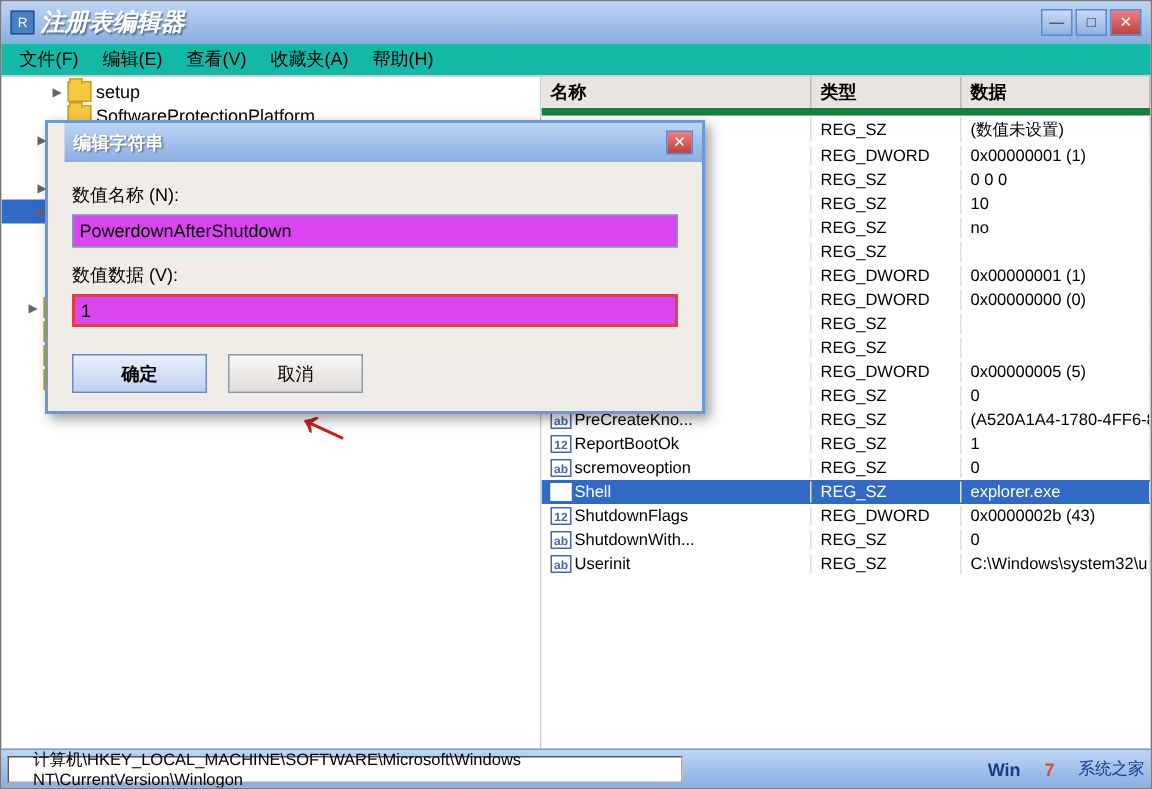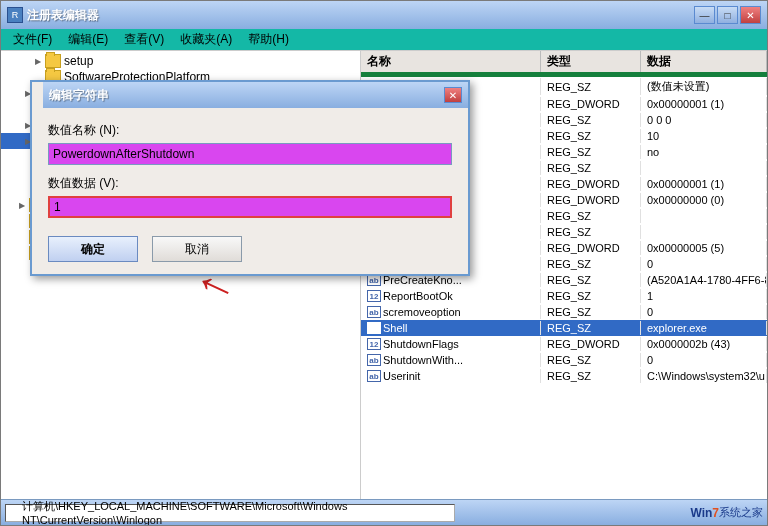--- a/index.html
+++ b/index.html
@@ -39,22 +39,23 @@
       margin-right: 4px;
       background: #4a80c0;
       border: 1px solid #2a5090;
       display: flex; align-items: center; justify-content: center;
       font-size: 9px; color: white;
     }
     .title-bar-text {
       flex: 1;
       color: white;
       font-weight: bold;
-      font-size: 12px;
+      font-size: 16px;
       text-shadow: 1px 1px 1px rgba(0,0,0,0.4);
+      font-style: italic;
     }
     .title-bar-buttons {
       display: flex; gap: 2px;
     }
     .title-btn {
       width: 21px; height: 18px;
       border: 1px solid #5a8ad0;
       background: linear-gradient(to bottom, #c8dcf5, #90b0e0);
       cursor: pointer;
       display: flex; align-items: center; justify-content: center;
@@ -212,21 +213,21 @@
       margin-left: 4px;
       border: 1px inset #aaa;
       flex: 1;
       max-width: 450px;
     }
     .status-logo {
       margin-left: auto;
       margin-right: 4px;
       display: flex;
       align-items: center;
-      gap: 0;
+      gap: 16px;
     }
 
     
     .edit-dialog {
       position: absolute;
       top: 80px;
       left: 30px;
       width: 440px;
       background: #f0ece8;
       border: 2px solid #6a9ad0;

